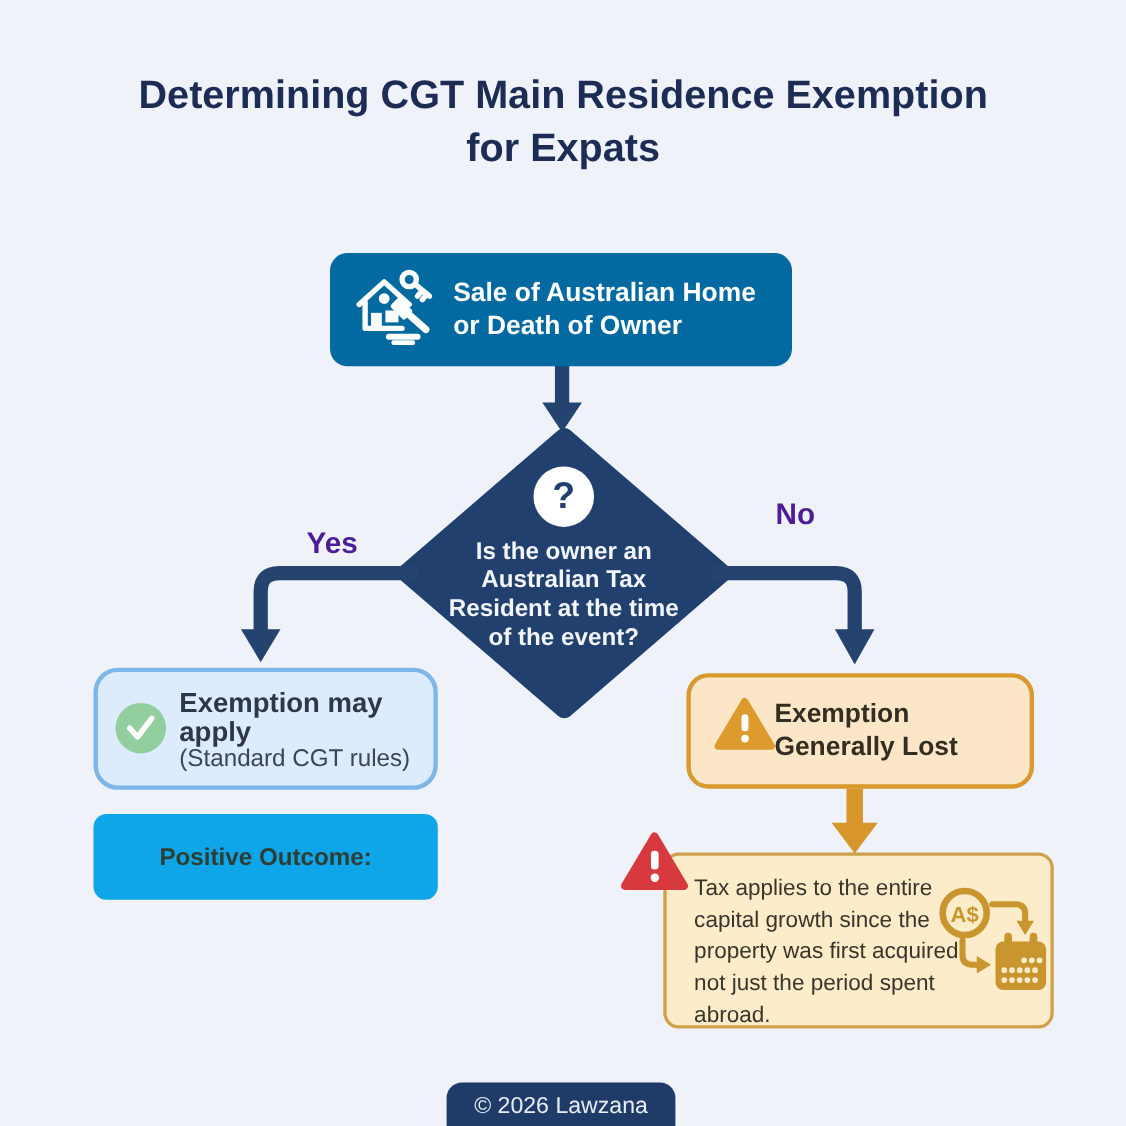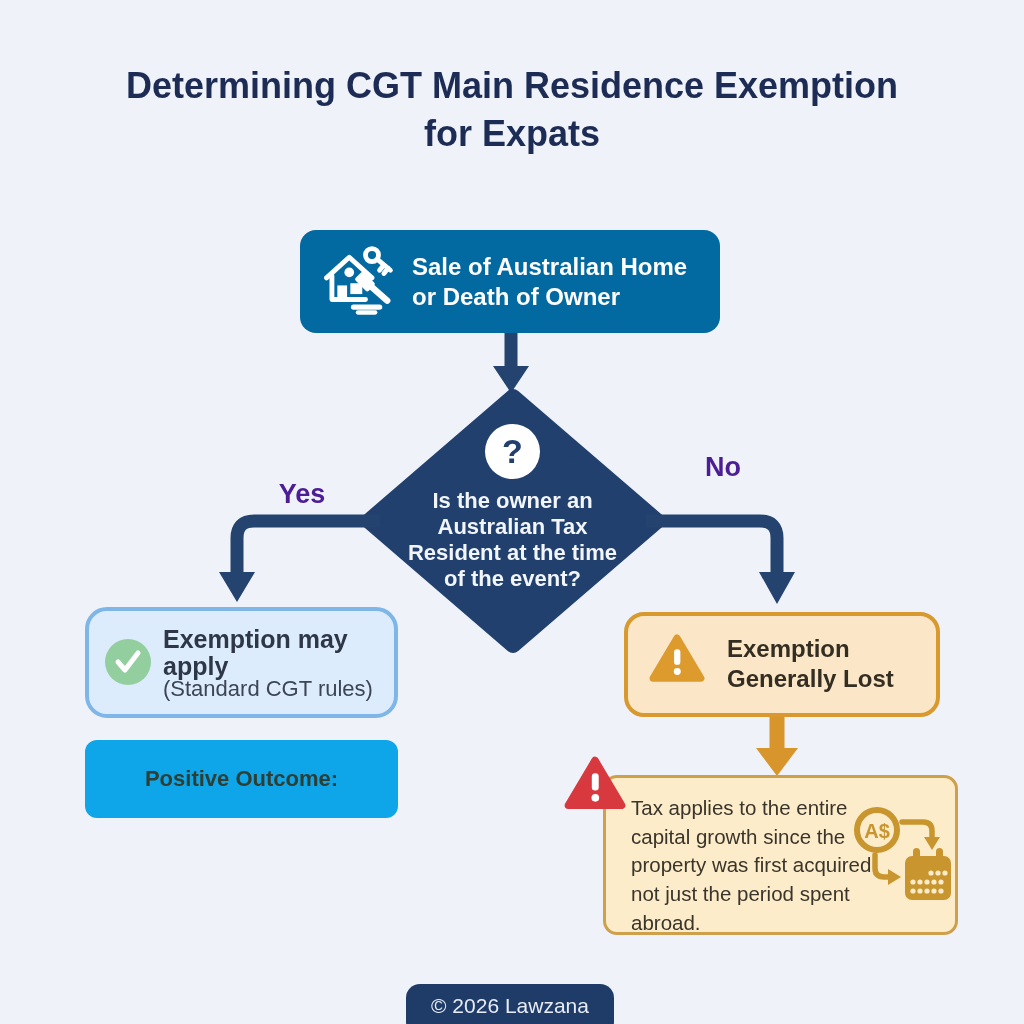--- a/index.html
+++ b/index.html
@@ -33,21 +33,21 @@
   .blue-sub{left:163px;top:676px;width:240px;color:#3c4554;font-size:22px;font-weight:400;white-space:nowrap;}
 
   .green-box{left:85px;top:740px;width:313px;height:78px;background:#0ea5e9;border-radius:12px;
     display:flex;flex-direction:column;align-items:center;justify-content:center;color:#2f3e33;
     font-size:22px;line-height:1.25;text-align:center;}
   .green-box .h{font-weight:700;}
 
   .amber-box{left:624px;top:612px;width:316px;height:105px;background:#fbe7c7;border:4px solid #d8992e;
     border-radius:20px;box-sizing:border-box;}
   .amber-warning{left:648px;top:633px;}
-  .amber-title{left:727px;top:634px;width:210px;color:#332d22;font-size:24px;font-weight:700;line-height:1.25;}
+  .amber-title{left:704px;top:634px;width:210px;color:#332d22;font-size:24px;font-weight:700;line-height:1.25;}
 
   .tan-box{left:603px;top:775px;width:355px;height:160px;background:#fcecca;border:3px solid #cfa04c;
     border-radius:14px;box-sizing:border-box;}
   .tan-text{left:631px;top:794px;width:252px;color:#3a352b;font-size:20.5px;line-height:1.4;}
   .red-warning{left:563px;top:755px;}
   .money-cal{left:845px;top:798px;}
 
   .footer-pill{left:406px;top:984px;width:208px;height:52px;background:#1f3b67;border-radius:14px;
     display:flex;align-items:flex-start;justify-content:center;color:#e8edf5;font-size:21px;padding-top:10px;
     box-sizing:border-box;}

